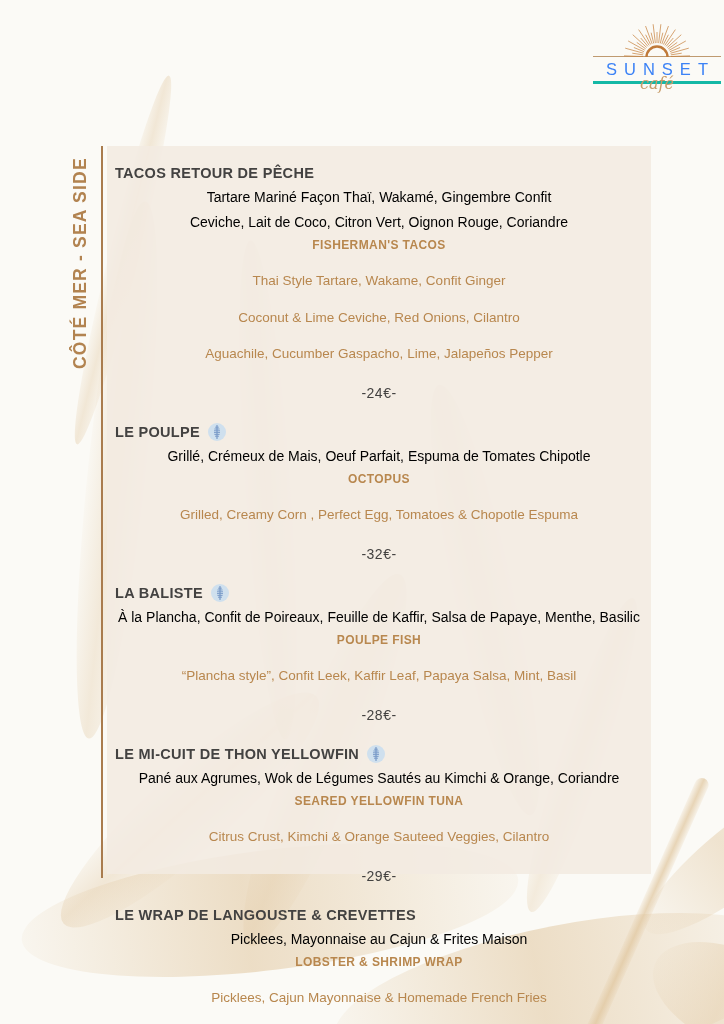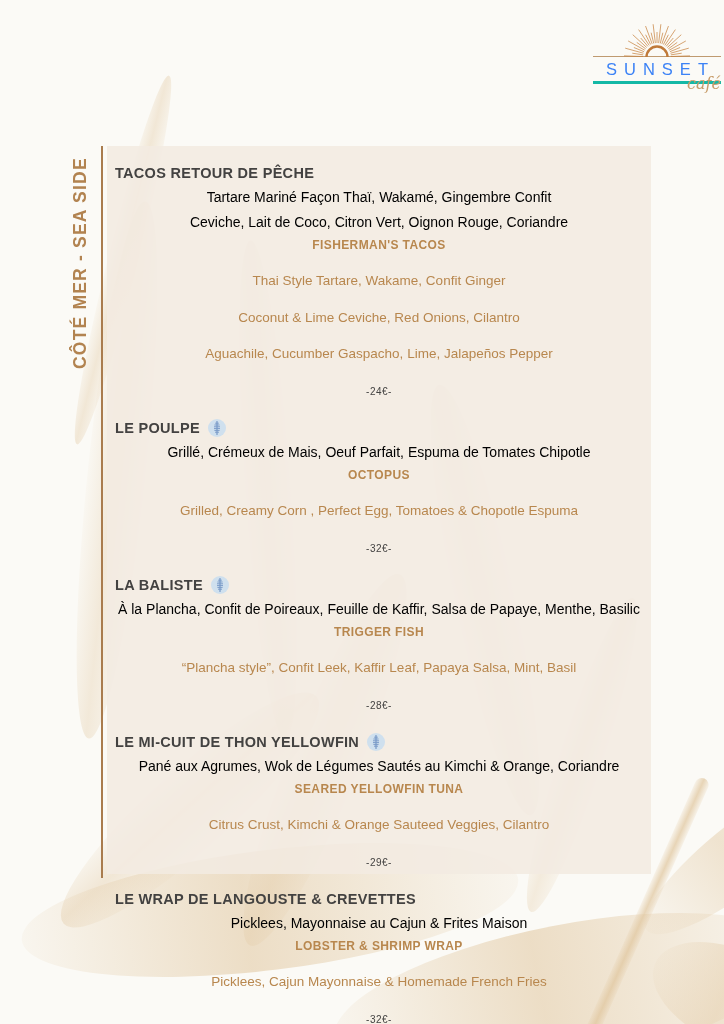--- a/index.html
+++ b/index.html
@@ -38,37 +38,37 @@
   
   .logo{position:absolute;left:593px;top:16px;width:128px;text-align:center;}
   .logo svg{display:block;margin:0 auto -2px;}
   .logo-name{
     font-size:16.5px;letter-spacing:7px;text-indent:7px;color:#3b82f6;
     border-top:1px solid #bf9a70;border-bottom:3px solid #14b8a6;
     padding:3px 0 2px;
   }
   .logo-cafe{
     font-family:"DejaVu Serif",serif;font-style:italic;
-    font-size:16px;color:#c79b68;margin-top:-10px;text-align:right;
+    font-size:16px;color:#c79b68;margin-top:-10px;
   }
   
   .menu{
     position:absolute;left:107px;top:146px;width:544px;
     box-sizing:border-box;padding:16px 8px 0;text-align:center;
   }
   .menu section{margin-bottom:14px;}
   .t-fr{
     margin:0;font-size:14.5px;font-weight:bold;color:#434241;
     letter-spacing:.3px;line-height:23px;
     display:flex;align-items:center;justify-content:flex-start;gap:7px;
   }
   .d-fr{margin:0;font-size:14px;color:#000000;line-height:24.5px;}
   .t-en{margin:0;font-size:12px;color:#b8874e;letter-spacing:.4px;line-height:22px;font-weight:bold;}
   .d-en{margin:14px;font-size:13.5px;color:#b8874e;line-height:22.5px;}
-  .price{margin:8px;font-size:10px;color:#434241;line-height:23px;letter-spacing:.5px;}
+  .price{margin:16px;font-size:14px;color:#434241;line-height:23px;letter-spacing:.5px;}
   .fish-ic{display:inline-flex;line-height:0;}
 </style>
 </head>
 <body>
 
 <div id="page">
 
   <div>
     <div class="leaf" style="left:108px;top:70px;width:30px;height:380px;transform:rotate(14deg);opacity:.5;"></div>
     <div class="leaf" style="left:88px;top:200px;width:58px;height:540px;transform:rotate(6deg);opacity:.45;"></div>
@@ -176,21 +176,21 @@
                 <line x1="7.8" y1="7" x2="12.2" y2="7"></line>
                 <line x1="7.4" y1="8.8" x2="12.6" y2="8.8"></line>
                 <line x1="7.4" y1="10.6" x2="12.6" y2="10.6"></line>
                 <line x1="7.8" y1="12.4" x2="12.2" y2="12.4"></line>
                 <line x1="8.4" y1="14.2" x2="11.6" y2="14.2"></line>
               </g>
             </svg>
           </span>
         </h3>
       <p class="d-fr">À la Plancha, Confit de Poireaux, Feuille de Kaffir, Salsa de Papaye, Menthe, Basilic</p>
-      <h4 class="t-en">TRIGGER FISH</h4>
+      <h4 class="t-en">POULPE FISH</h4>
       <p class="d-en">“Plancha style”, Confit Leek, Kaffir Leaf, Papaya Salsa, Mint, Basil</p>
       <p class="price">-28€-</p>
     </section>
 
     <section>
       <h3 class="t-fr">
           <span>LE MI-CUIT DE THON YELLOWFIN</span>
           <span class="fish-ic">
             <svg width="20" height="20" viewBox="0 0 20 20">
               <circle cx="10" cy="10" r="9" fill="#cfe0ee"></circle>

